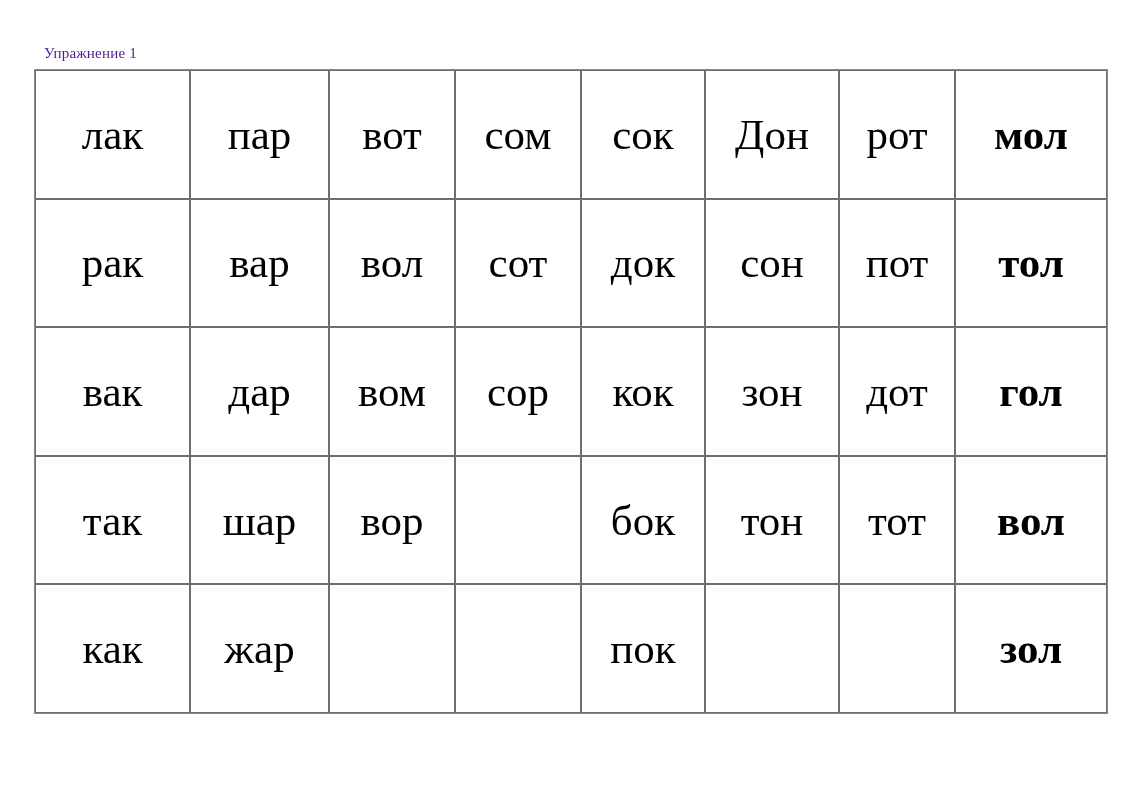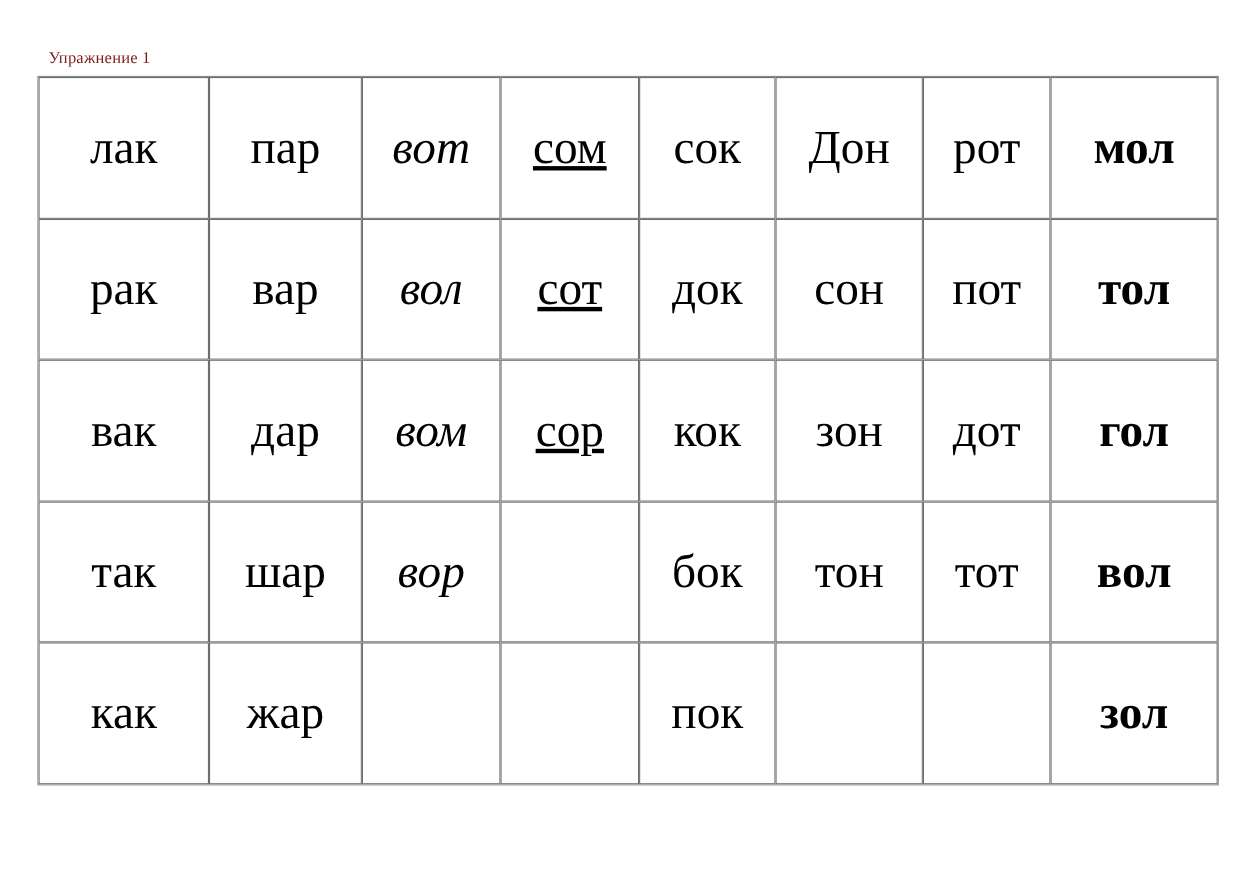--- a/index.html
+++ b/index.html
@@ -23,21 +23,21 @@
     height: 793px;
     background: #ffffff;
   }
 
   #worksheet-title {
     position: absolute;
     left: 44px;
     top: 44px;
     font-size: 15px;
     line-height: 18px;
-    color: #7f1d1d;
+    color: #4c1d95;
     font-family: "Liberation Serif", "DejaVu Serif", serif;
     white-space: nowrap;
     letter-spacing: 0.2px;
   }
 
   #word-grid {
     position: absolute;
     left: 34px;
     top: 69px;
     width: 1072px;
@@ -63,22 +63,22 @@
     color: #000000;
     font-family: "Liberation Serif", "DejaVu Serif", serif;
     box-sizing: border-box;
     overflow: hidden;
     white-space: nowrap;
   }
 
   
   .c0 { width: 155px; }
   .c1 { width: 139px; }
-  .c2 { width: 126px; font-style: italic; }
-  .c3 { width: 126px; text-decoration: underline; }
+  .c2 { width: 126px; }
+  .c3 { width: 126px; }
   .c4 { width: 124px; }
   .c5 { width: 134px; }
   .c6 { width: 116px; }
   .c7 { width: 152px; font-weight: bold; }
 
   
   td.accent-word {
     font-family: "DejaVu Serif", "Liberation Serif", serif;
     font-size: 46px;
   }

